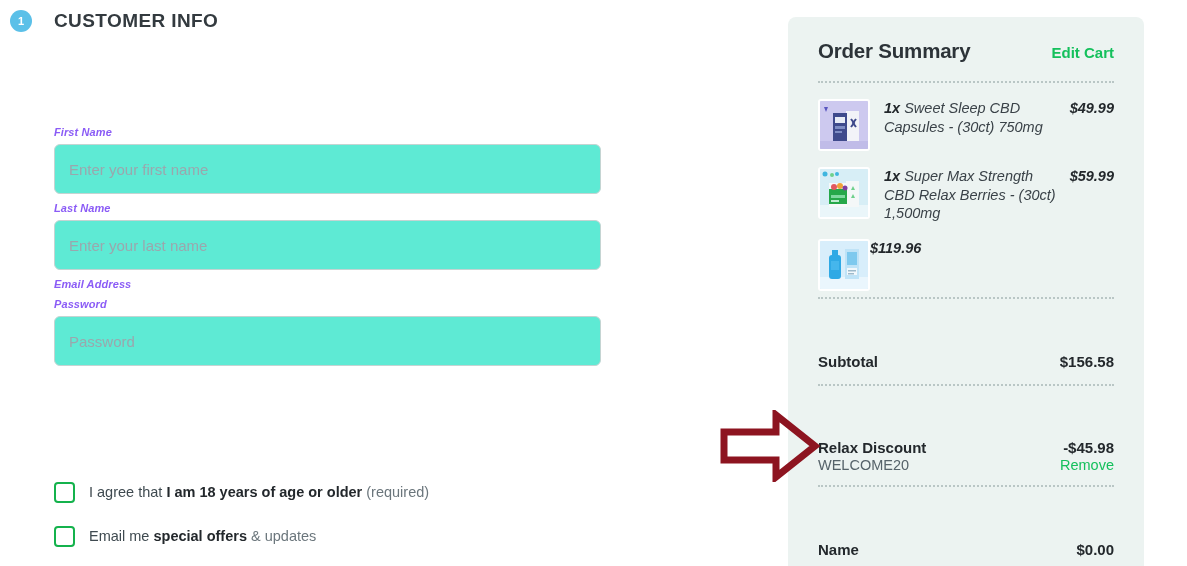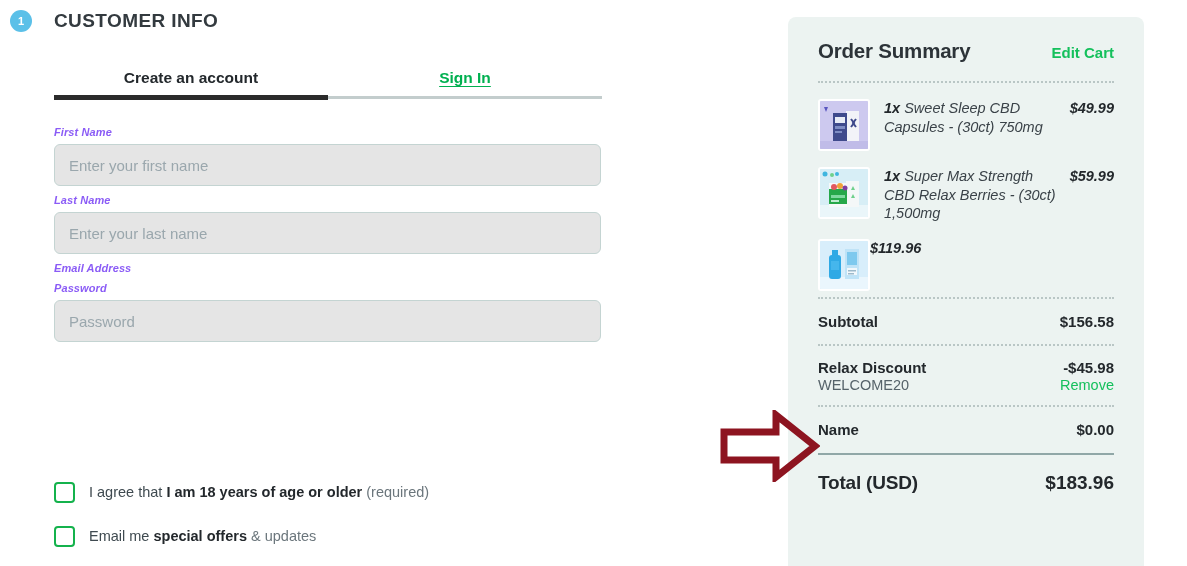--- a/index.html
+++ b/index.html
@@ -42,22 +42,22 @@
   .tab-rail-active { position: absolute; left: 0; top: 33px; width: 274px; height: 5px; background: #2b2b2b; }
 
   
   .form { position: absolute; left: 54px; top: 126px; width: 548px; }
   .field { margin-bottom: 8px; }
   .field-label {
     font-size: 11px; font-weight: bold; color: #8b5cf6;
     margin-bottom: 6px; letter-spacing: 0.1px; font-style: italic;
   }
   .field-input {
-    width: 547px; height: 42px;
-    background: #e5e5e5;
+    width: 547px; height: 50px;
+    background: #5eead4;
     border: 1px solid #c4d4d2;
     border-radius: 6px;
     padding: 0 14px;
     font-family: "Liberation Sans", sans-serif;
     font-size: 15px;
     color: #3a4a52;
     outline: none;
   }
   .field-input::placeholder { color: #9aa7ad; }
 
@@ -103,21 +103,21 @@
   .item-name {
     font-size: 14.5px; color: #3a4248; line-height: 1.28;
   }
   .item-name b { font-weight: bold; color: #23282c; }
   .item-variant { font-size: 12px; color: #5e6a70; margin-top: 2px; }
   .item-price {
     font-size: 14.5px; font-weight: bold; color: #23282c;
     white-space: nowrap; padding-top: 1px;
   }
 
-  .totrow { display: flex; align-items: baseline; justify-content: space-between; }
+  .totrow { display: flex; align-items: baseline; justify-content: space-between; margin-top: 40px; }
   .tot-label { font-size: 15px; font-weight: bold; color: #23282c; }
   .tot-val { font-size: 15px; font-weight: bold; color: #23282c; }
 
   .sub-wrap { padding: 14px 0 14px 0; }
   .coupon-wrap { padding: 13px 0 12px 0; }
   .coupon-sub { display: flex; align-items: baseline; justify-content: space-between; margin-top: 1px; }
   .coupon-code { font-size: 14.5px; color: #56636a; }
   .coupon-remove { font-size: 14.5px; color: #14c05c; cursor: pointer; }
   .tax-wrap { padding: 14px 0 15px 0; }
   .grand-wrap { padding: 17px 0 0 0; }
@@ -132,30 +132,20 @@
 
 <div id="root">
 
   <div class="left-col">
 
     <div class="step-header">
       <div class="step-badge">1</div>
       <div class="step-title">CUSTOMER INFO</div>
     </div>
 
-    <div class="tabs">
-      <div class="tab tab-create">
-        <span>Create an account</span>
-      </div>
-      <div class="tab tab-signin">
-        <span>Sign In</span>
-      </div>
-      <div class="tab-rail"></div>
-      <div class="tab-rail-active"></div>
-    </div>
 
     <div class="form">
 
       <div class="field">
         <div class="field-label">First Name</div>
         <input class="field-input" type="text" placeholder="Enter your first name" style="">
       </div>
 
       <div class="field">
         <div class="field-label">Last Name</div>

